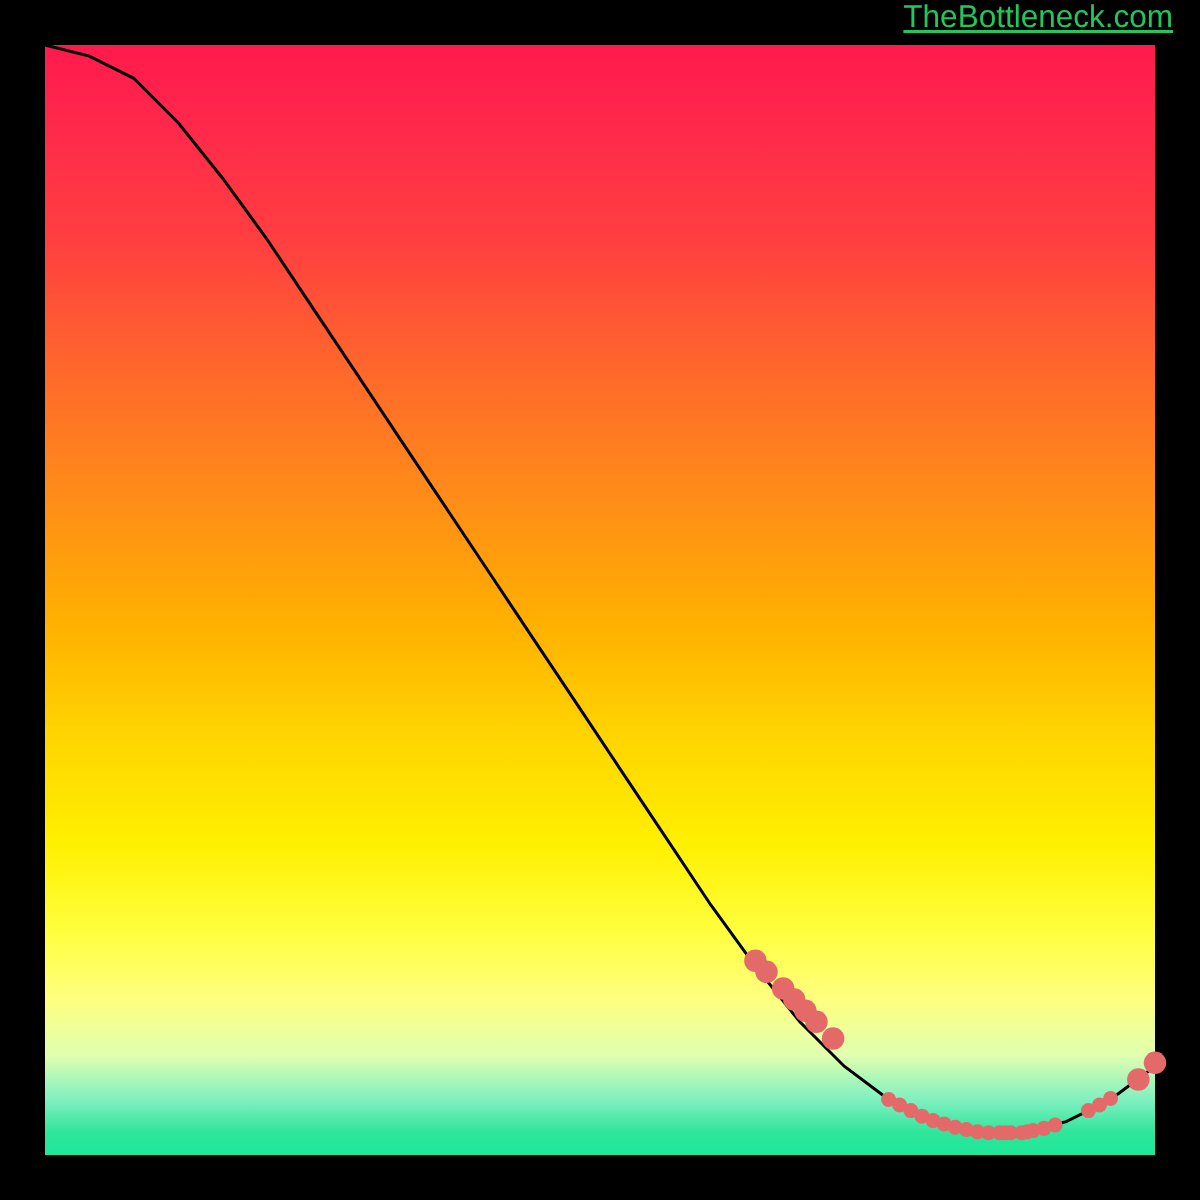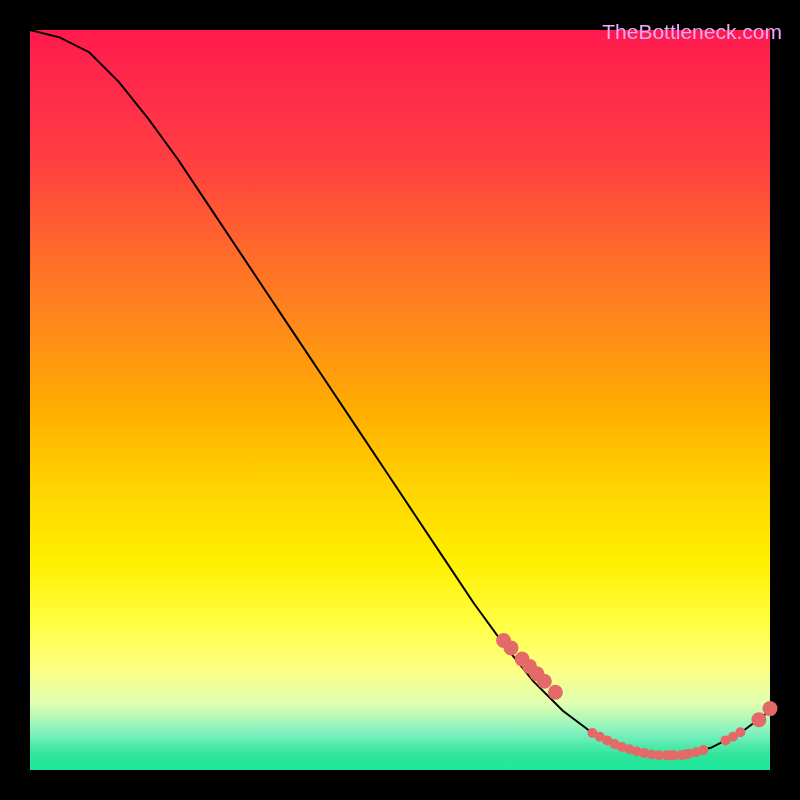--- a/index.html
+++ b/index.html
@@ -12,26 +12,27 @@
     font-family: Arial, sans-serif;
   }
   .container {
     position: relative;
     width: 800px;
     height: 800px;
     background: #000;
   }
   .watermark {
     position: absolute;
-    top: 20px;
+    top: 0;
     right: 18px;
-    color: #f0abfc;
+    color: #22c55e;
     font-size: 21px;
     font-family: Arial, sans-serif;
     z-index: 10;
+    text-decoration: underline;
   }
   .plot-area {
     position: absolute;
     left: 30px;
     top: 30px;
     width: 740px;
     height: 740px;
     background: linear-gradient(to bottom,
       #ff1a4d 0%,
       #ff2a4a 8%,

